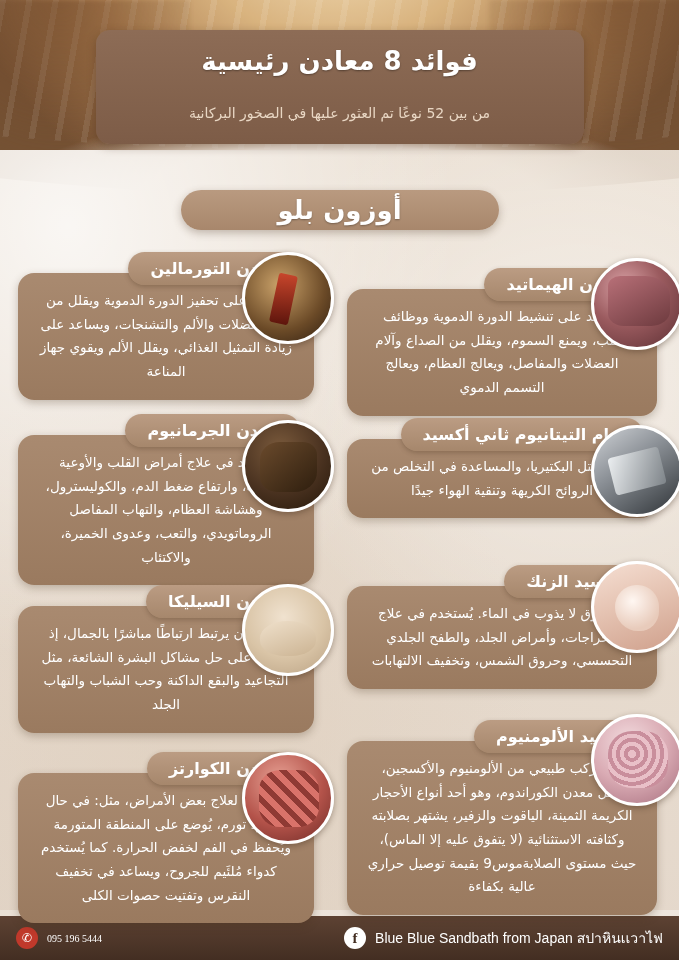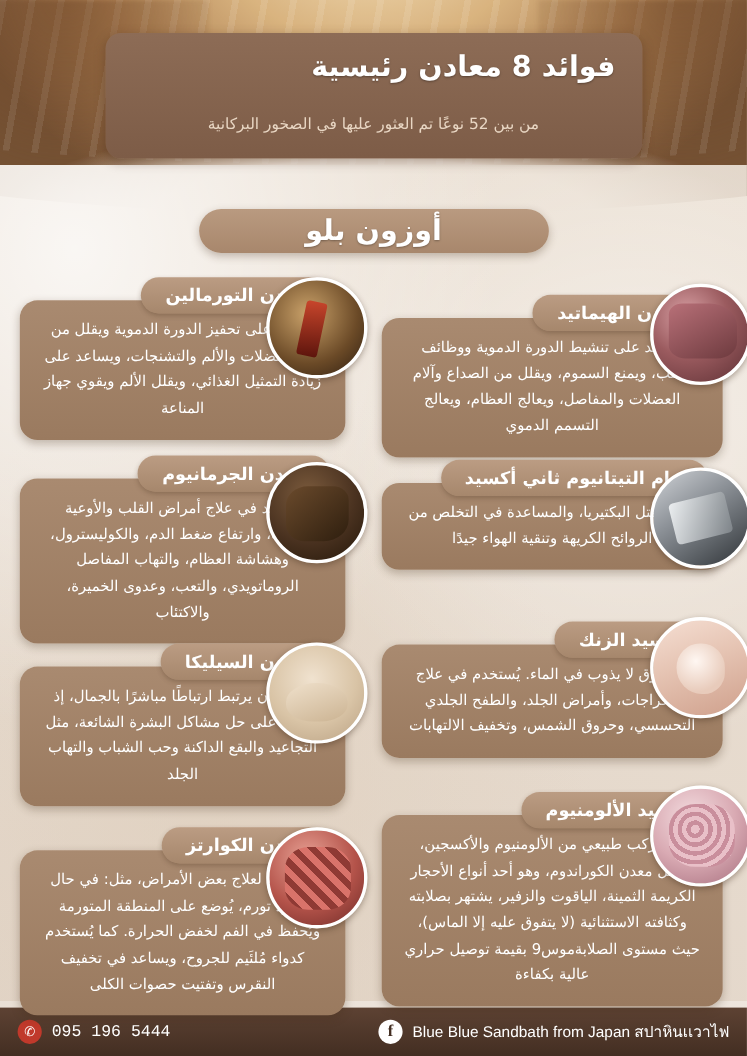--- a/index.html
+++ b/index.html
@@ -63,21 +63,20 @@
     text-align:center;
     box-shadow:0 3px 10px rgba(60,35,20,.35);
   }
   .title-line1{
     color:#ffffff; font-size:30px; font-weight:bold; line-height:1.25;
     text-shadow:0 1px 2px rgba(0,0,0,.35);
   }
   .title-line2{
     color:#ffffff; font-size:26px; font-weight:bold; line-height:1.5;
     text-shadow:0 1px 2px rgba(0,0,0,.35);
-    text-align:right;
   }
   .title-sub{
     color:#e9d7c4; font-size:14px; line-height:1.7; margin-top:21px;
   }
 
   .brand-pill{
     position:absolute; top:190px; left:50%; transform:translateX(-50%);
     width:318px; height:40px;
     background:linear-gradient(180deg,#b99a80,#a8876c);
     border-radius:30px;
@@ -166,21 +165,21 @@
     width:22px;height:22px;border-radius:50%;background:#fff;
     display:flex;align-items:center;justify-content:center;
     color:#432e22;font-weight:bold;font-size:15px; font-family:"Liberation Serif", serif;
   }
   .fb-text{ color:#fff; font-size:14px; font-family:"Liberation Sans", sans-serif;}
   .phone{ display:flex; align-items:center; gap:9px; direction:ltr;}
   .ph-icon{
     width:22px;height:22px;border-radius:50%;background:#c0392b;
     display:flex;align-items:center;justify-content:center;color:#fff;font-size:12px;
   }
-  .phone-text{ color:#fff; font-size:15px; font-family:Liberation Mono, monospace;}
+  .phone-text{ color:#fff; font-size:10px; font-family:Liberation Serif, serif;}
 </style>
 </head>
 <body>
 
 <div class="page">
 
   <div class="top-deco"></div>
   <div class="top-rays"></div>
   <div class="side-swirl l"></div>
   <div class="side-swirl r"></div>

